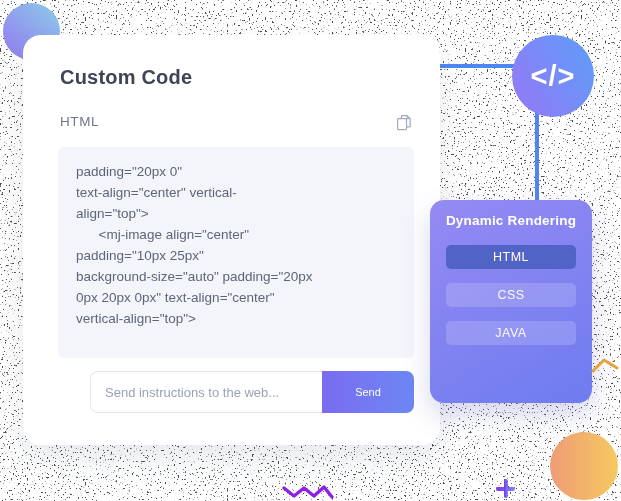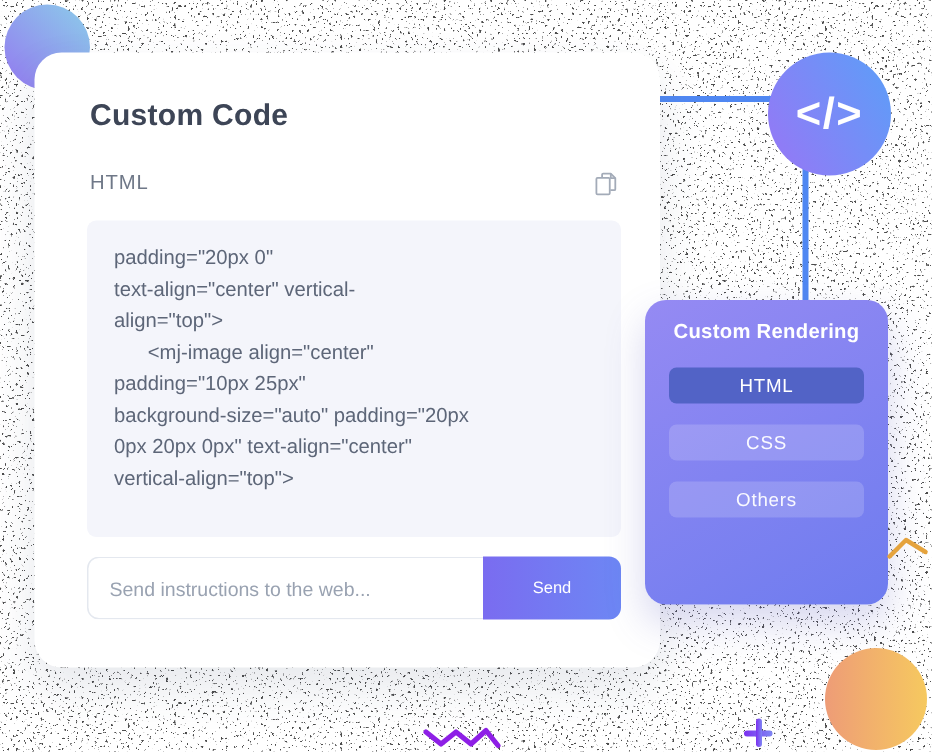--- a/index.html
+++ b/index.html
@@ -27,21 +27,21 @@
     background:none; border:0; cursor:pointer; }
 
   .code-block { position:absolute; left:35px; top:112px; width:356px; height:211px;
     background:#f4f5fb; border-radius:6px; padding:14px 18px; overflow:hidden; }
   .code-line { white-space:pre; font-size:13.5px; line-height:21px; color:#5d6678; }
 
   .input-row { position:absolute; left:35px; top:336px; width:356px; height:42px;
     display:flex; }
   .web-input { flex:1; height:42px; border:1px solid #e4e8ef; border-right:none;
     border-radius:8px 0 0 8px; padding:0 12px 0 14px; font-size:13px; color:#3d4556;
-    outline:none; font-family:inherit; }
+    outline:none; font-family:inherit;margin-left:32px; }
   .web-input::placeholder { color:#99a2b1; }
   .send-btn { width:92px; height:42px; border:0; border-radius:0 8px 8px 0;
     background:linear-gradient(90deg,#7a6cf0,#6d87f4); color:#fff; font-size:11px;
     font-family:inherit; cursor:pointer; }
 
   
   .connector-h { position:absolute; left:439px; top:64px; width:78px; height:4px;
     background:#4f87f2; z-index:2; }
   .connector-v { position:absolute; left:535px; top:110px; width:4px; height:92px;
     background:#4f87f2; z-index:2; }
@@ -118,25 +118,25 @@
       <input class="web-input" type="text" placeholder="Send instructions to the web..." style="">
       <button class="send-btn">Send</button>
     </div>
   </div>
 
   <div class="code-circle">
     <span>&lt;/&gt;</span>
   </div>
 
   <div class="panel">
-    <div class="panel-title">Custom Rendering</div>
+    <div class="panel-title">Dynamic Rendering</div>
     <div class="panel-btns">
         <button class="panel-btn active">HTML</button>
         <button class="panel-btn">CSS</button>
-        <button class="panel-btn">Others</button>
+        <button class="panel-btn">JAVA</button>
       </div>
   </div>
 
   <svg class="chevron-deco" width="30" height="20">
     <path d="M2 15 L13 4 L26 12" stroke="#e5a33d" stroke-width="3" fill="none" stroke-linecap="round" stroke-linejoin="round"></path>
   </svg>
 
   <svg class="zigzag-deco" width="56" height="17">
     <polyline points="4,5 14,13 24,5 34,13 44,4 52,14" stroke="#8e1fe6" stroke-width="3.4" fill="none" stroke-linecap="round" stroke-linejoin="round"></polyline>
   </svg>

